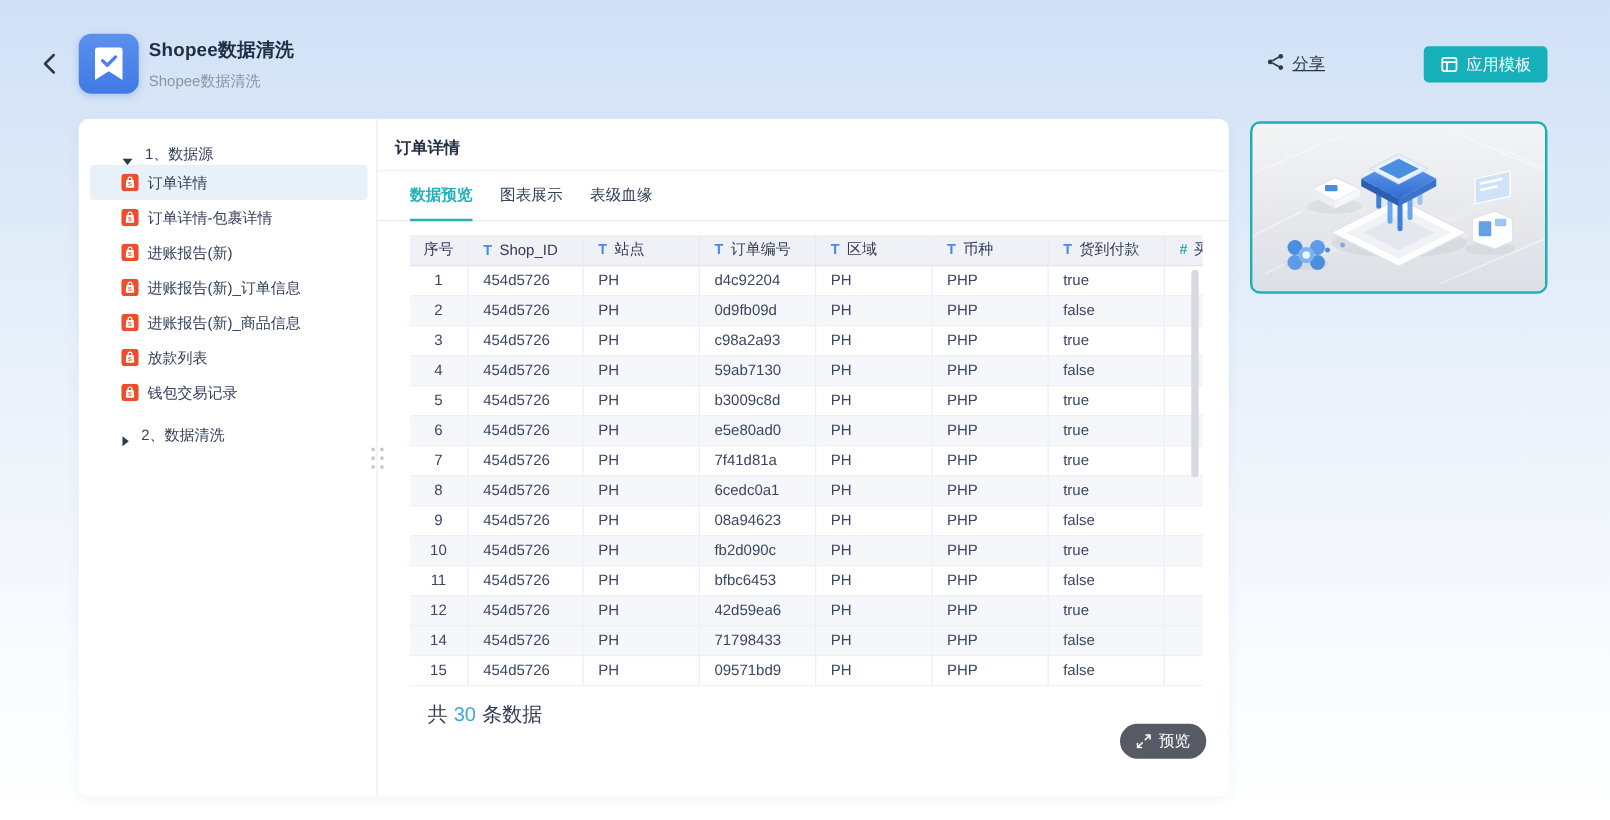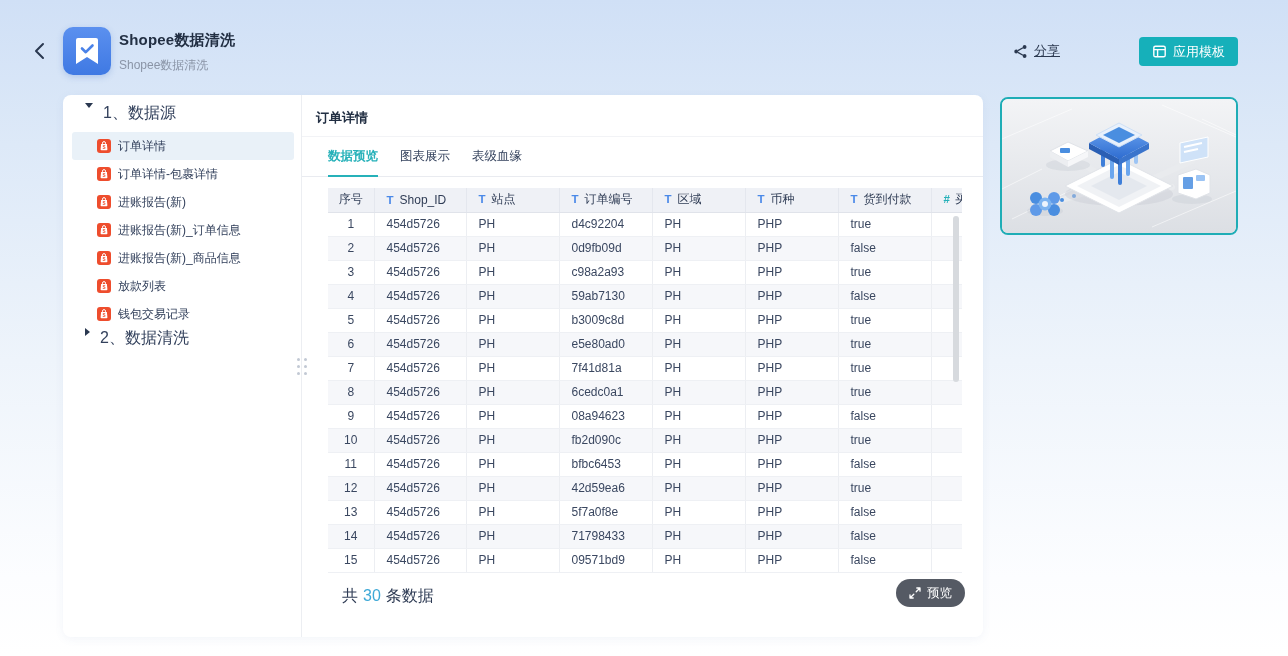--- a/index.html
+++ b/index.html
@@ -10,29 +10,29 @@
     position:relative; color:#2b3950;
   }
   
   .back-btn { position:absolute; left:30px; top:41px; width:20px; height:20px; background:none; border:none; cursor:pointer; }
   .app-icon { position:absolute; left:63px; top:27px; width:48px; height:48px; border-radius:10px;
     background:linear-gradient(180deg,#5b90ef 0%,#3f79e3 100%); display:flex; align-items:center; justify-content:center;
     box-shadow:0 2px 6px rgba(60,110,200,.25); }
   .title-block { position:absolute; left:119px; top:31px; }
   .page-title { font-size:15px; font-weight:700; color:#222f43; letter-spacing:.2px; }
   .page-subtitle { font-size:12px; color:#8a94a6; margin-top:7px; }
-  .share-btn { position:absolute; right:228px; top:42px; display:flex; align-items:center; gap:6px;
+  .share-btn { position:absolute; right:228px; top:42px; display:flex; gap:6px;
     background:none; border:none; cursor:pointer; font-size:13px; color:#2b3950; font-family:inherit;text-decoration:underline; }
   .apply-btn { position:absolute; right:50px; top:37px; height:29px; padding:0 13px; display:flex; align-items:center; gap:6px;
     background:#16b0ba; border:none; border-radius:4px; color:#fff; font-size:13px; cursor:pointer; font-family:inherit; }
   
   .panel { position:absolute; left:63px; top:95px; width:920px; height:542px; background:#fff; border-radius:8px;
     box-shadow:0 2px 10px rgba(90,120,170,.07); display:flex; }
   .sidebar { position:relative; width:239px; height:100%; border-right:1px solid #eceef2; padding-top:8px; flex:none; }
-  .tree-group-row { display:flex; align-items:flex-start; height:29px; padding-left:22px; cursor:pointer; font-size:16px; color:#33415c; }
+  .tree-group-row { display:flex; align-items:flex-end; height:29px; padding-left:22px; cursor:pointer; font-size:12px; color:#33415c;margin-left:13px; }
   .caret { width:0; height:0; margin-right:10px; flex:none; }
   .caret.down { border-left:4.5px solid transparent; border-right:4.5px solid transparent; border-top:5.5px solid #2a3850; }
   .caret.right { border-top:4.5px solid transparent; border-bottom:4.5px solid transparent; border-left:5.5px solid #2a3850; }
   .tree-item { display:flex; align-items:center; height:28px; margin:0 7px 0 9px; padding-left:25px; border-radius:3px;
     cursor:pointer; font-size:12px; color:#33415c; }
   .tree-item.selected { background:#e9f1f8; }
   .bag { width:14px; height:14px; margin-right:7px; flex:none; display:inline-flex; }
   .drag-handle { position:absolute; right:-6px; top:263px; display:grid; grid-template-columns:repeat(2,3px); grid-gap:4px 4px; }
   .drag-handle i { width:3px; height:3px; border-radius:50%; background:#c2c9d4; }
   
@@ -345,30 +345,20 @@
             <tr class="alt">
               <td class="center">12</td>
               <td>454d5726</td>
               <td>PH</td>
               <td>42d59ea6</td>
               <td>PH</td>
               <td>PHP</td>
               <td>true</td>
               <td></td>
             </tr>
-            <tr>
-              <td class="center">13</td>
-              <td>454d5726</td>
-              <td>PH</td>
-              <td>5f7a0f8e</td>
-              <td>PH</td>
-              <td>PHP</td>
-              <td>false</td>
-              <td></td>
-            </tr>
             <tr class="alt">
               <td class="center">14</td>
               <td>454d5726</td>
               <td>PH</td>
               <td>71798433</td>
               <td>PH</td>
               <td>PHP</td>
               <td>false</td>
               <td></td>
             </tr>

